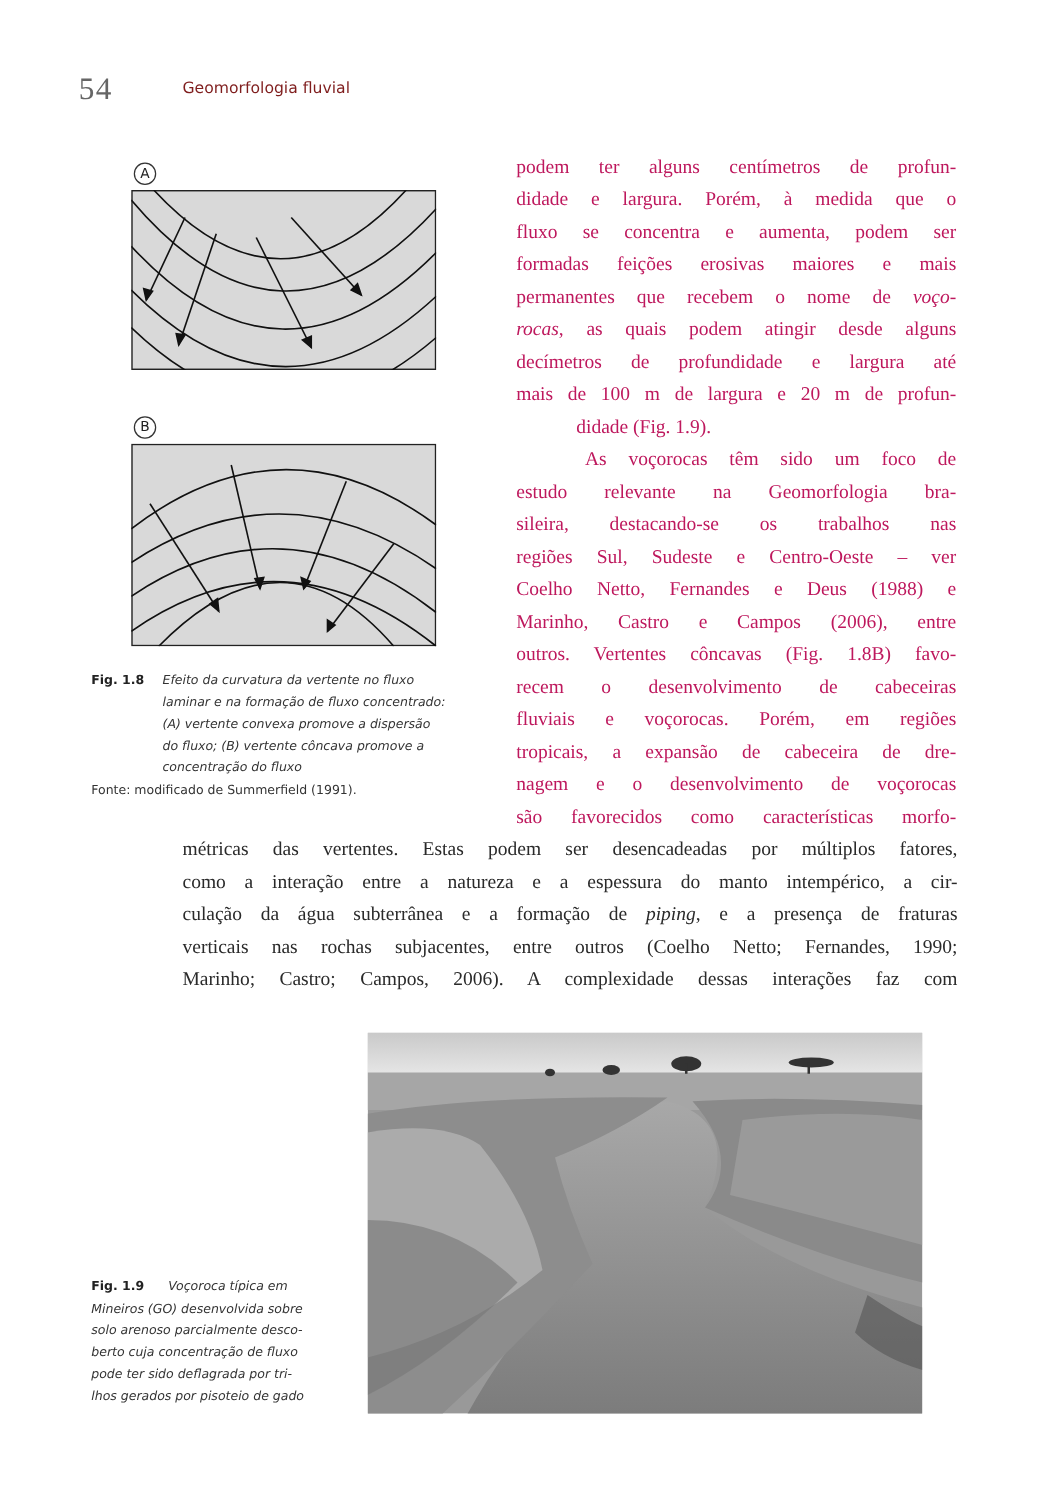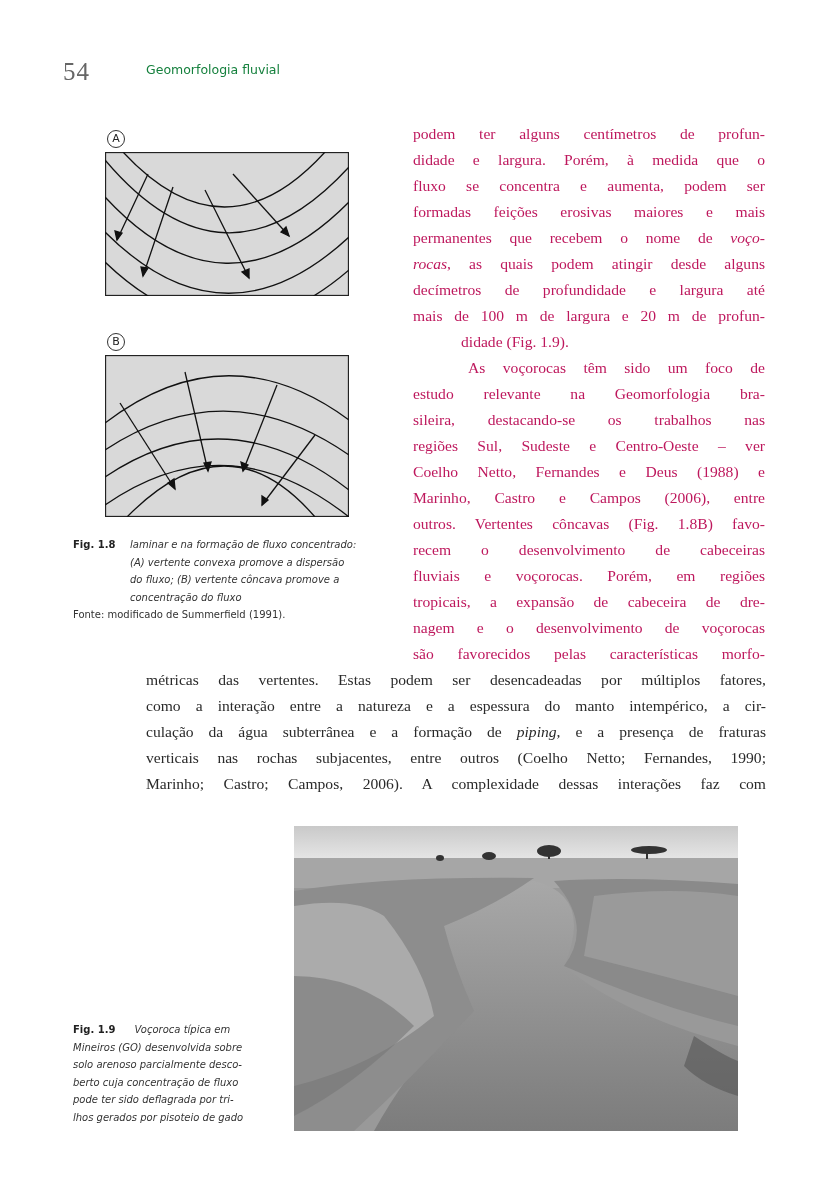--- a/index.html
+++ b/index.html
@@ -1,19 +1,19 @@
 <!DOCTYPE html>
 <html><head>
 <meta charset="utf-8">
 <style>
   html, body { margin:0; padding:0; background:#ffffff; }
   body { width:836px; height:1200px; position:relative; overflow:hidden; }
 
   #page-number { position:absolute; left:63px; top:58px; font-family:"Liberation Serif", serif; font-size:25px; color:#666; letter-spacing:1px; }
-  #running-head { position:absolute; left:146px; top:62px; font-family:"DejaVu Sans", sans-serif; font-size:12.5px; color:#15803d; }
+  #running-head { position:absolute; left:146px; top:62px; font-family:"DejaVu Sans", sans-serif; font-size:12.5px; color:#7f1d1d; }
 
   .label-circle { position:absolute; width:16px; height:16px; border:1px solid #333; border-radius:50%; font-family:"DejaVu Sans", sans-serif; font-size:11px; line-height:16px; text-align:center; color:#222; }
 
   .diagram { position:absolute; }
   .diagram svg { display:block; }
 
   .caption { position:absolute; font-family:"DejaVu Sans", sans-serif; font-size:10px; line-height:17.5px; color:#333; }
   .caption .fig-label { font-weight:bold; font-style:normal; color:#222; }
   .caption .cap-text { font-style:italic; }
 
@@ -76,20 +76,21 @@
       <line x1="210" y1="80" x2="157" y2="150"></line>
       <polygon points="157,150 157,141 163,145"></polygon>
     </g>
   </svg>
 </div>
 
 <div class="caption" style="left:73px; top:536px; width:330px;">
   <div style="display:flex;">
     <span class="fig-label" style="width:57px; flex:none;">Fig. 1.8</span>
     <div class="cap-text">
+      <div>Efeito da curvatura da vertente no fluxo</div>
       <div>laminar e na formação de fluxo concentrado:</div>
       <div>(A) vertente convexa promove a dispersão</div>
       <div>do fluxo; (B) vertente côncava promove a</div>
       <div>concentração do fluxo</div>
     </div>
   </div>
   <div>Fonte: modificado de Summerfield (1991).</div>
 </div>
 
 <div class="col-text" style="top:121px;">
@@ -109,21 +110,21 @@
   <span class="line">estudo relevante na Geomorfologia bra-</span>
   <span class="line">sileira, destacando-se os trabalhos nas</span>
   <span class="line">regiões Sul, Sudeste e Centro-Oeste – ver</span>
   <span class="line">Coelho Netto, Fernandes e Deus (1988) e</span>
   <span class="line">Marinho, Castro e Campos (2006), entre</span>
   <span class="line">outros. Vertentes côncavas (Fig. 1.8B) favo-</span>
   <span class="line">recem o desenvolvimento de cabeceiras</span>
   <span class="line">fluviais e voçorocas. Porém, em regiões</span>
   <span class="line">tropicais, a expansão de cabeceira de dre-</span>
   <span class="line">nagem e o desenvolvimento de voçorocas</span>
-  <span class="line">são favorecidos pelas características morfo-</span>
+  <span class="line">são favorecidos como características morfo-</span>
 </div>
 
 <div class="full-text" style="top:667px;">
   <span class="line">métricas das vertentes. Estas podem ser desencadeadas por múltiplos fatores,</span>
   <span class="line">como a interação entre a natureza e a espessura do manto intempérico, a cir-</span>
   <span class="line"><span>culação da água subterrânea e a formação de </span><i>piping</i><span>, e a presença de fraturas</span></span>
   <span class="line">verticais nas rochas subjacentes, entre outros (Coelho Netto; Fernandes, 1990;</span>
   <span class="line">Marinho; Castro; Campos, 2006). A complexidade dessas interações faz com</span>
 </div>
 

